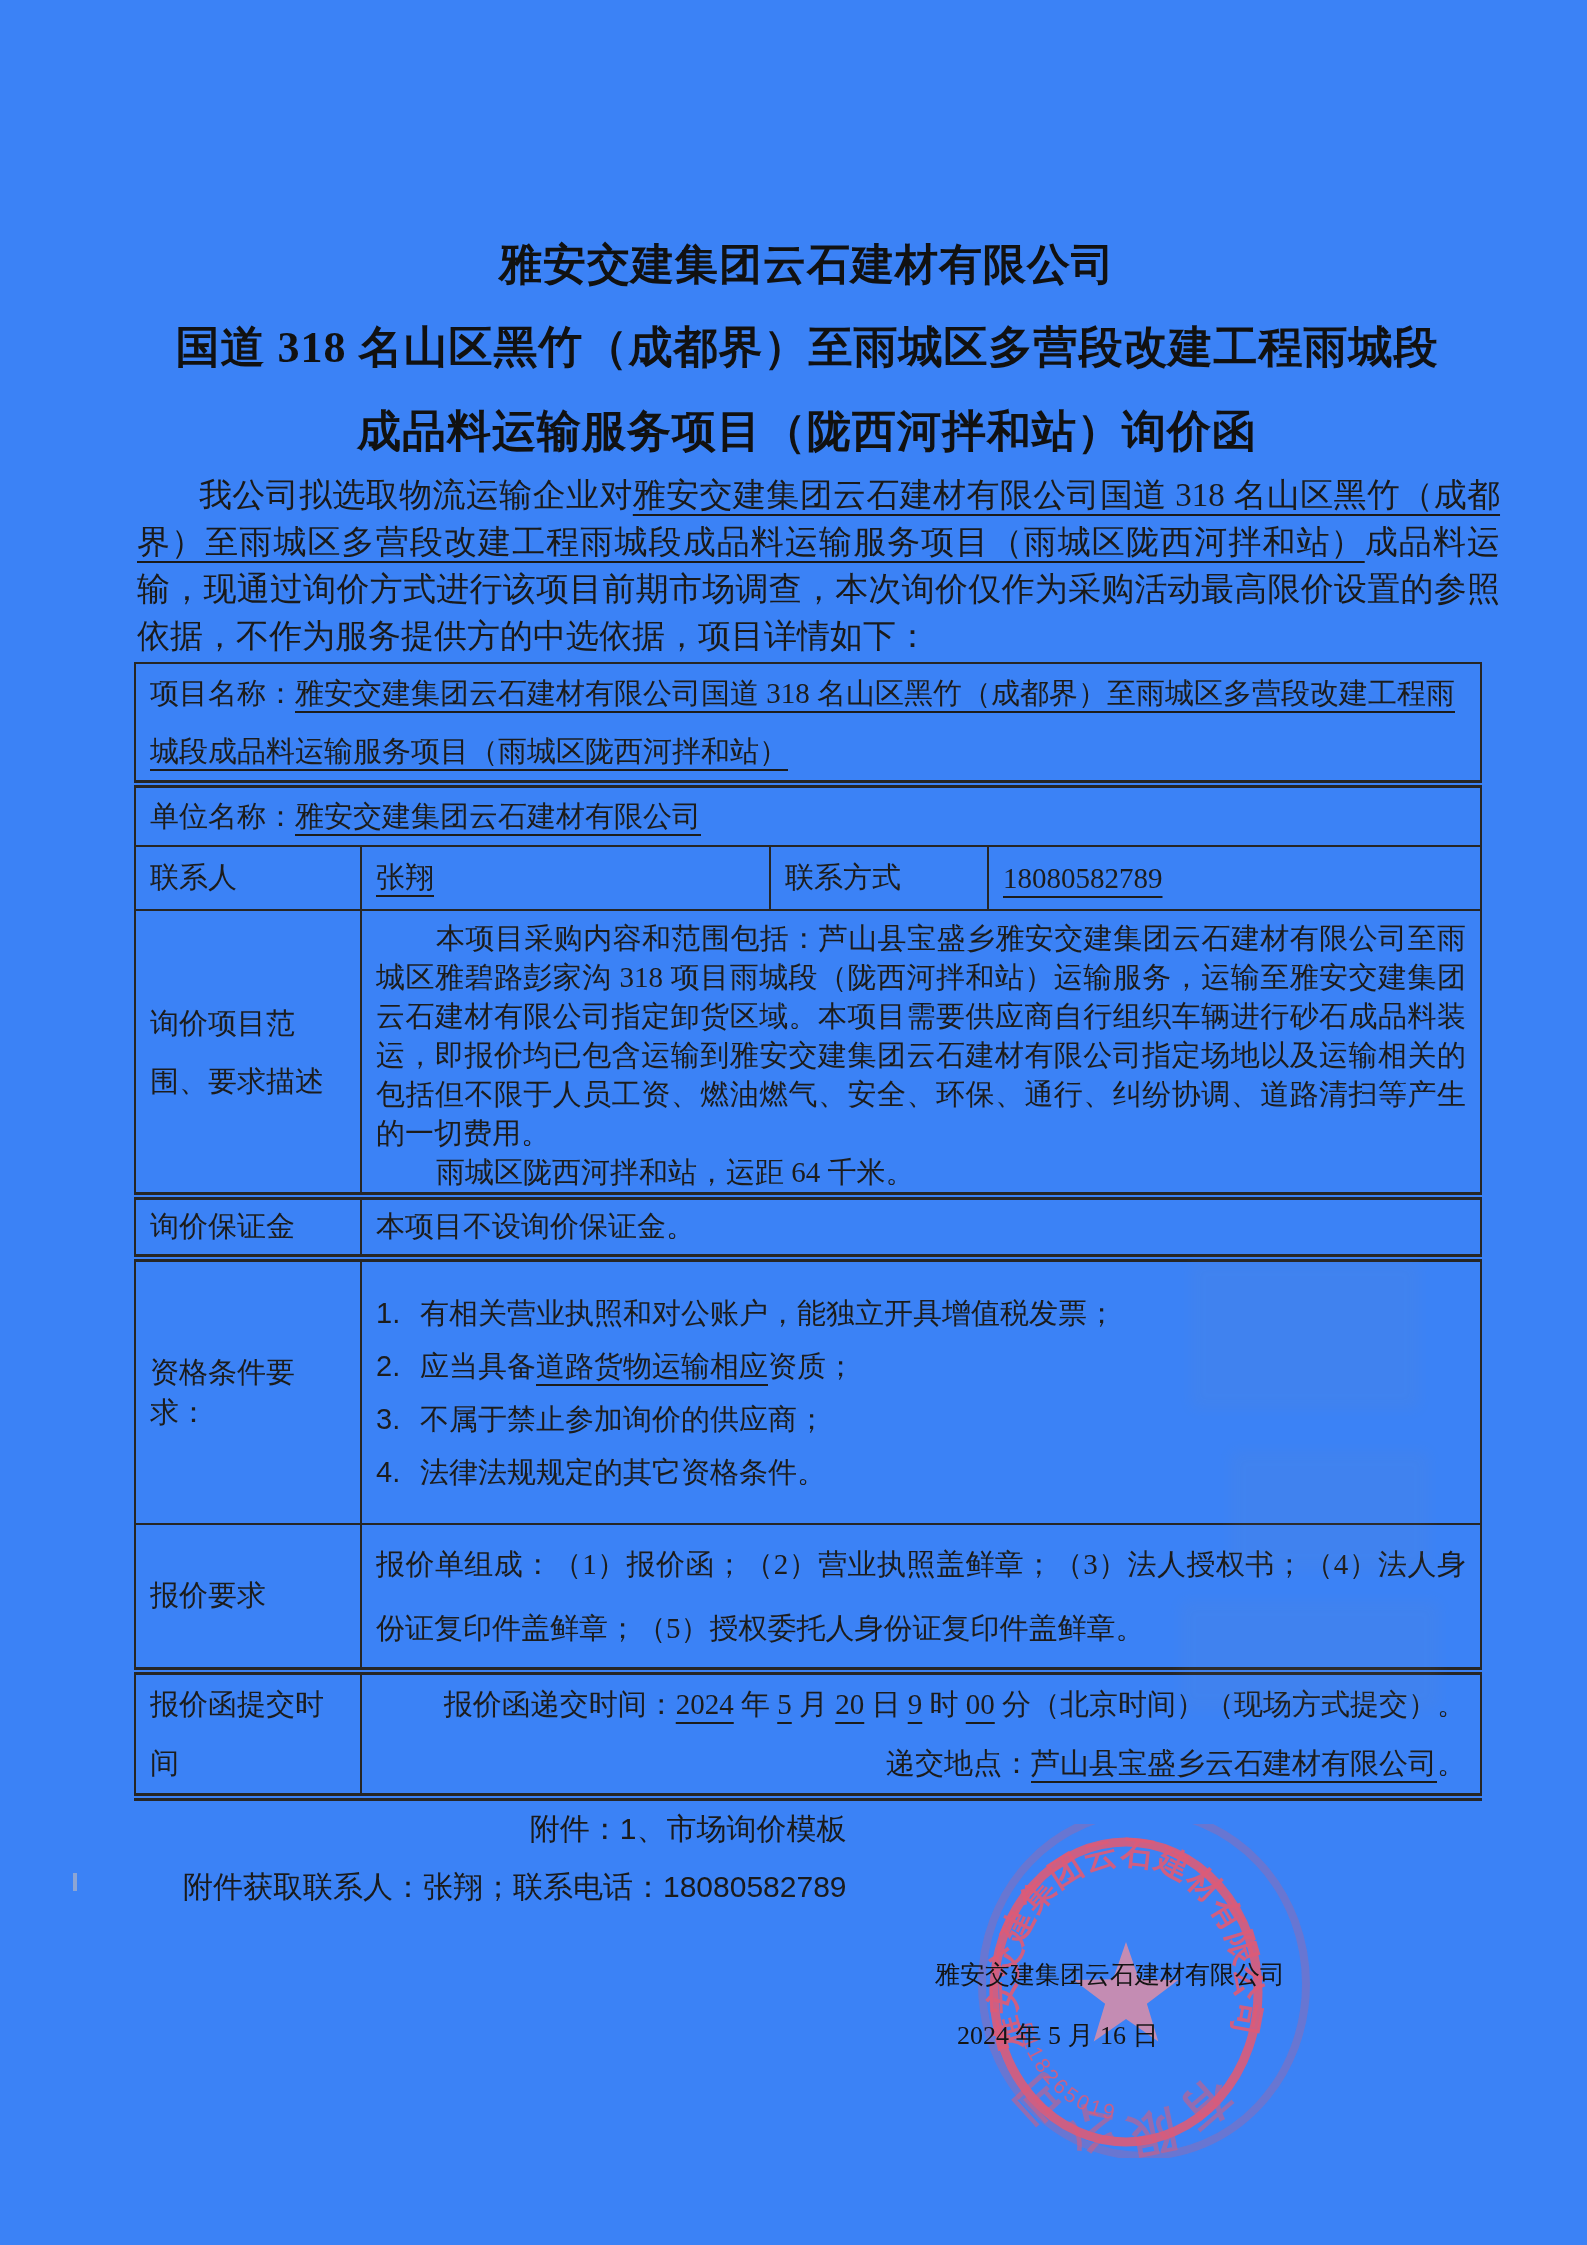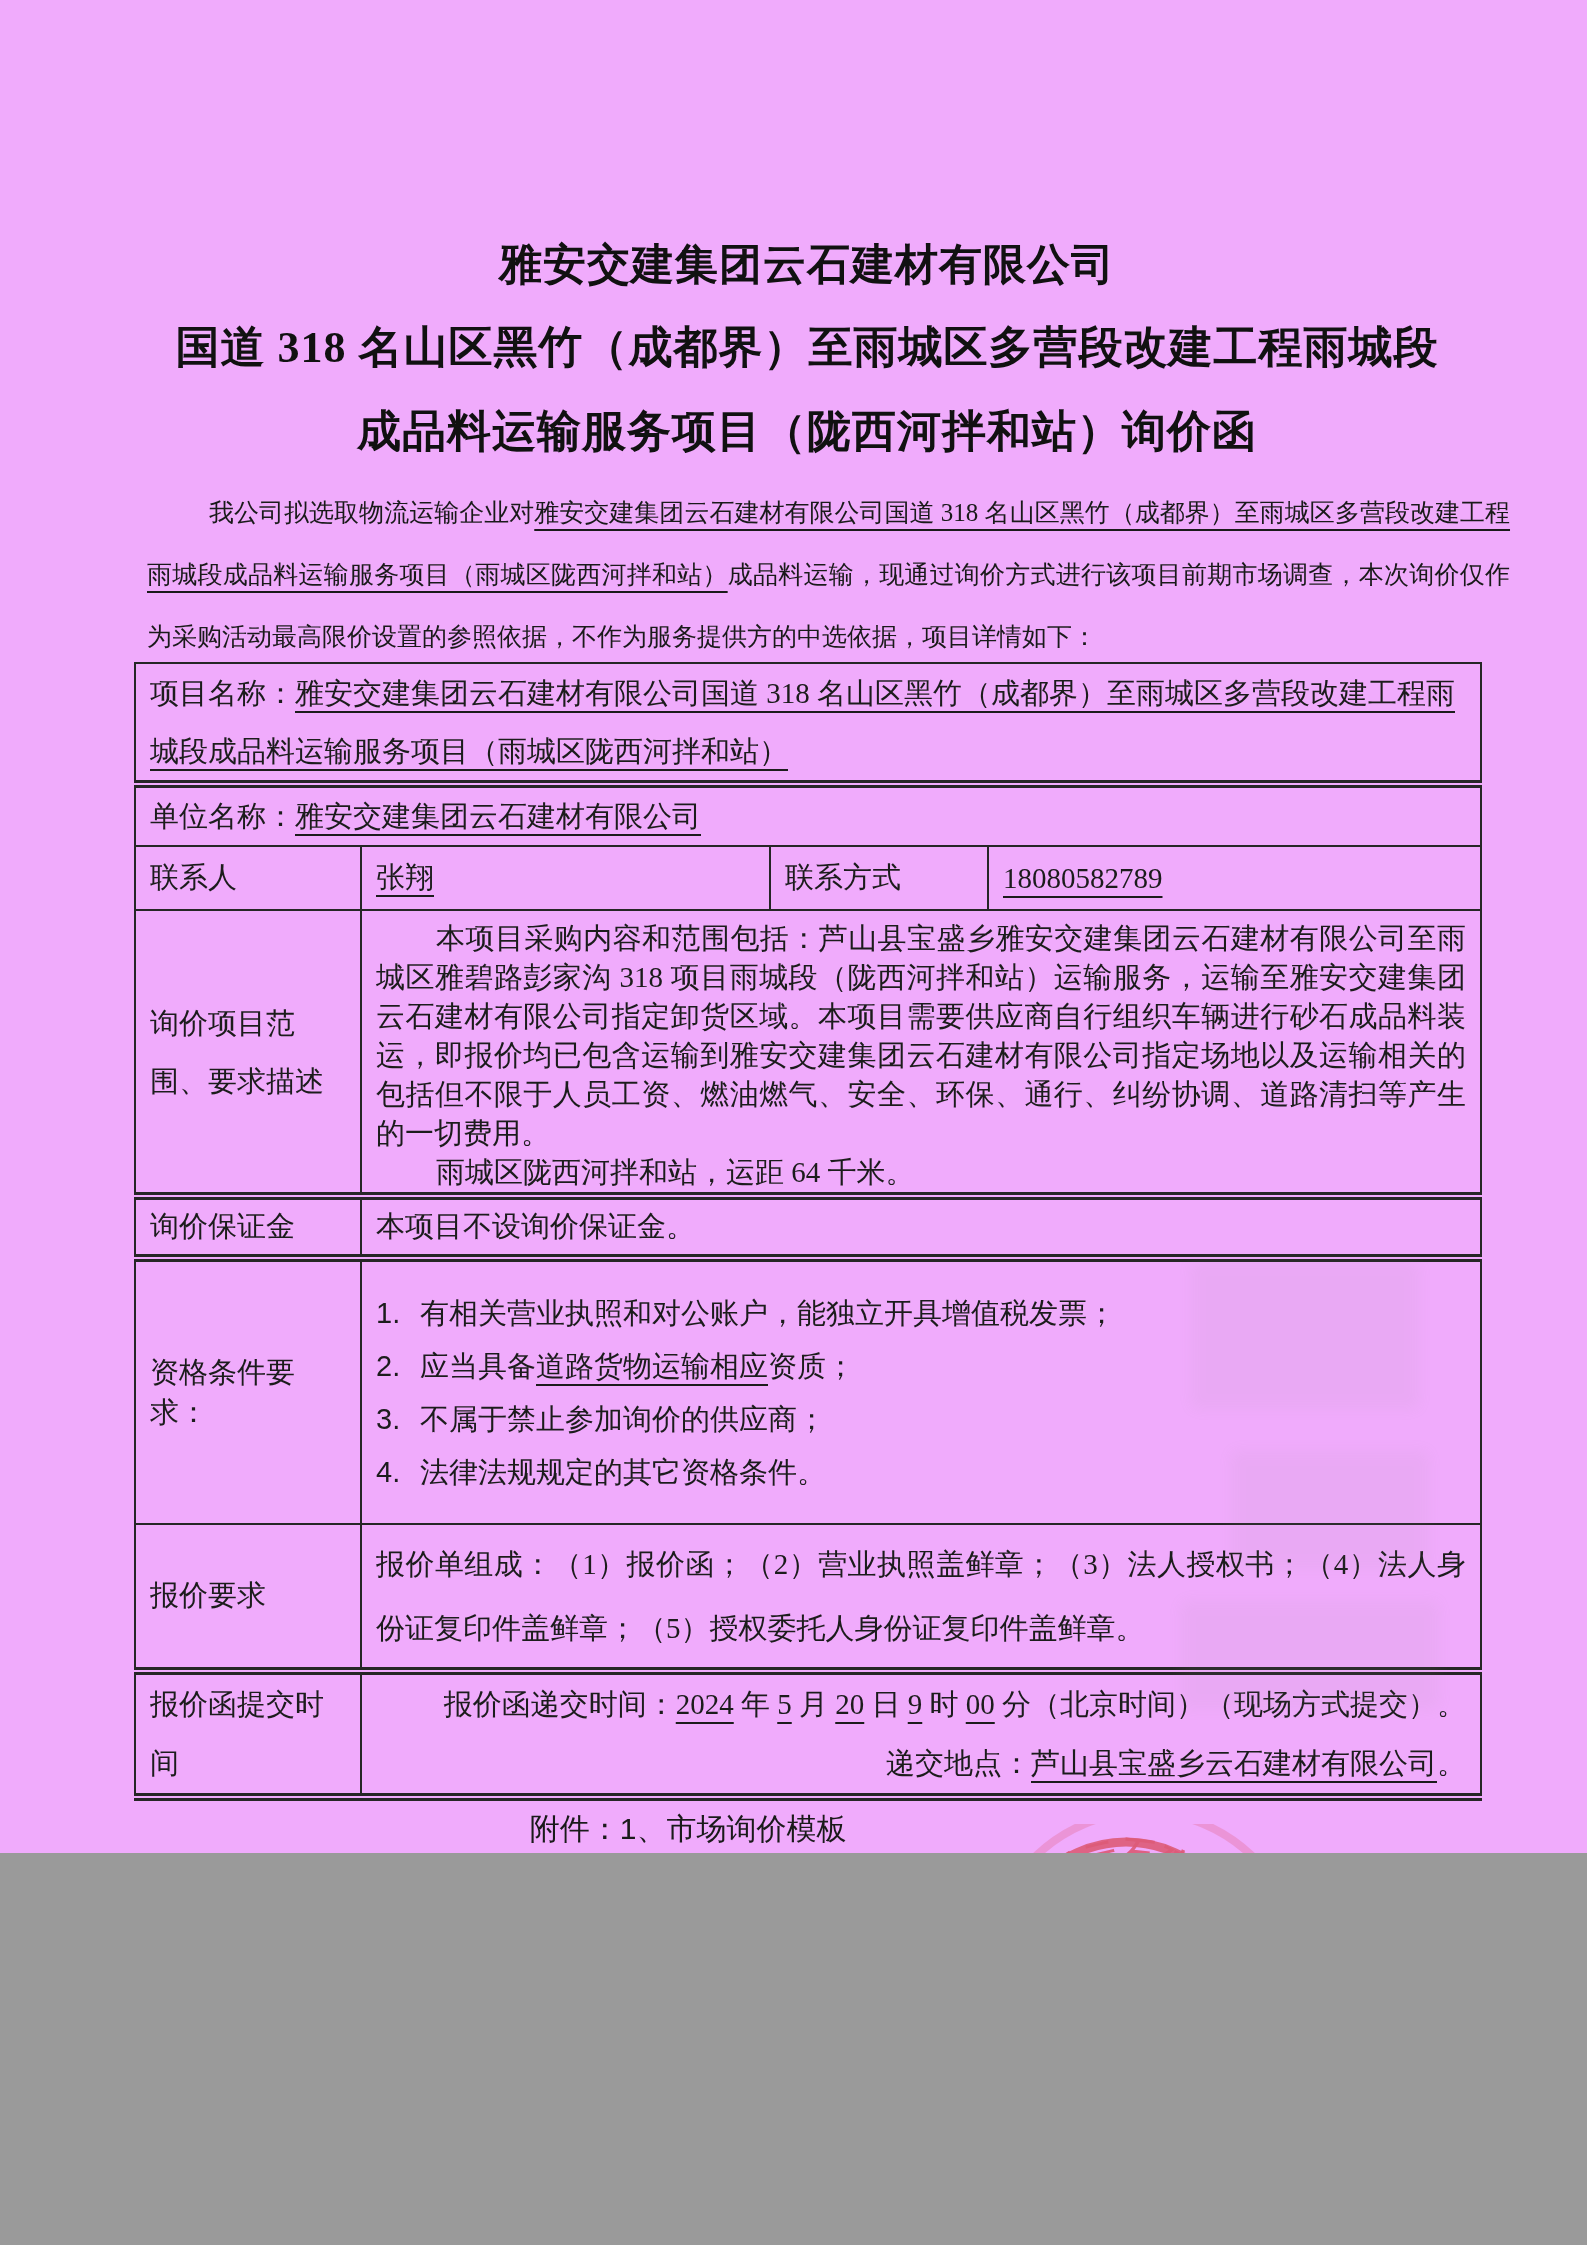--- a/index.html
+++ b/index.html
@@ -1,28 +1,28 @@
 <!DOCTYPE html>
 <html><head>
 <meta charset="utf-8">
 <style>
   html,body{margin:0;padding:0;background:#9a9a9a;}
   #page{
-    position:relative; width:1587px; height:1853px; margin:0 auto;
-    background:#f0abfc; color:#1a1a1a; overflow:hidden;
+    position:relative; width:1587px; height:2245px; margin:0 auto;
+    background:#3b82f6; color:#1a1a1a; overflow:hidden;
     font-family:"Liberation Serif","DejaVu Serif",serif;
   }
   .title{position:absolute; left:134px; width:1346px; text-align:center;
          font-weight:bold; color:#111; letter-spacing:1px;}
   #title1{top:236px; font-size:43px;}
   #title2{top:318px; font-size:44px;}
   #title3{top:402px; font-size:44px;}
   #intro{position:absolute; left:137px; top:472px; width:1363px;
-         font-size:25px; line-height:62px; text-align:justify;
-         text-indent:62px; margin:10px;}
+         font-size:33px; line-height:47px; text-align:justify;
+         text-indent:62px; margin:0;}
   .u{text-decoration:underline; text-decoration-thickness:2px; text-underline-offset:8px;}
   .sans{font-family:"Liberation Sans","DejaVu Sans",sans-serif;}
 
   #info-table{position:absolute; left:134px; top:646px; width:1346px;
     border-collapse:collapse; table-layout:fixed; font-size:29px; color:#1c1c1c;margin-top:16px;}
   #info-table td{border:2px solid #262626; padding:0 14px; vertical-align:middle;
     overflow:hidden;}
   #info-table td.dbl{border-bottom:8px double #262626;}
   .lbl-wrap{line-height:58px;}
   .scope-p{margin:0; line-height:39px; text-align:justify; text-indent:60px;}

